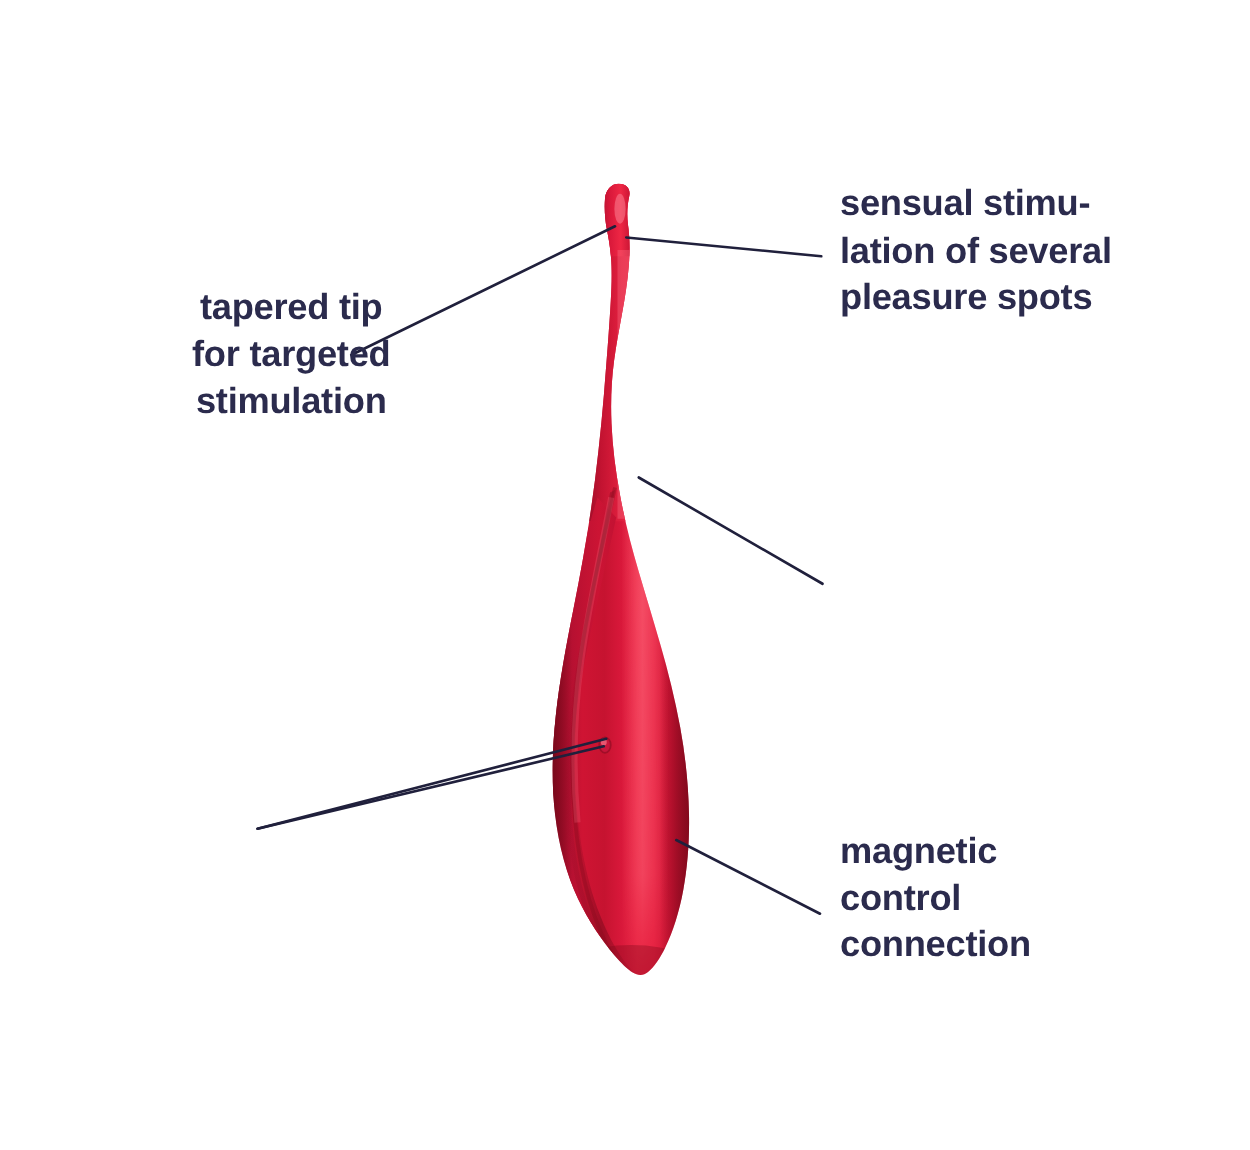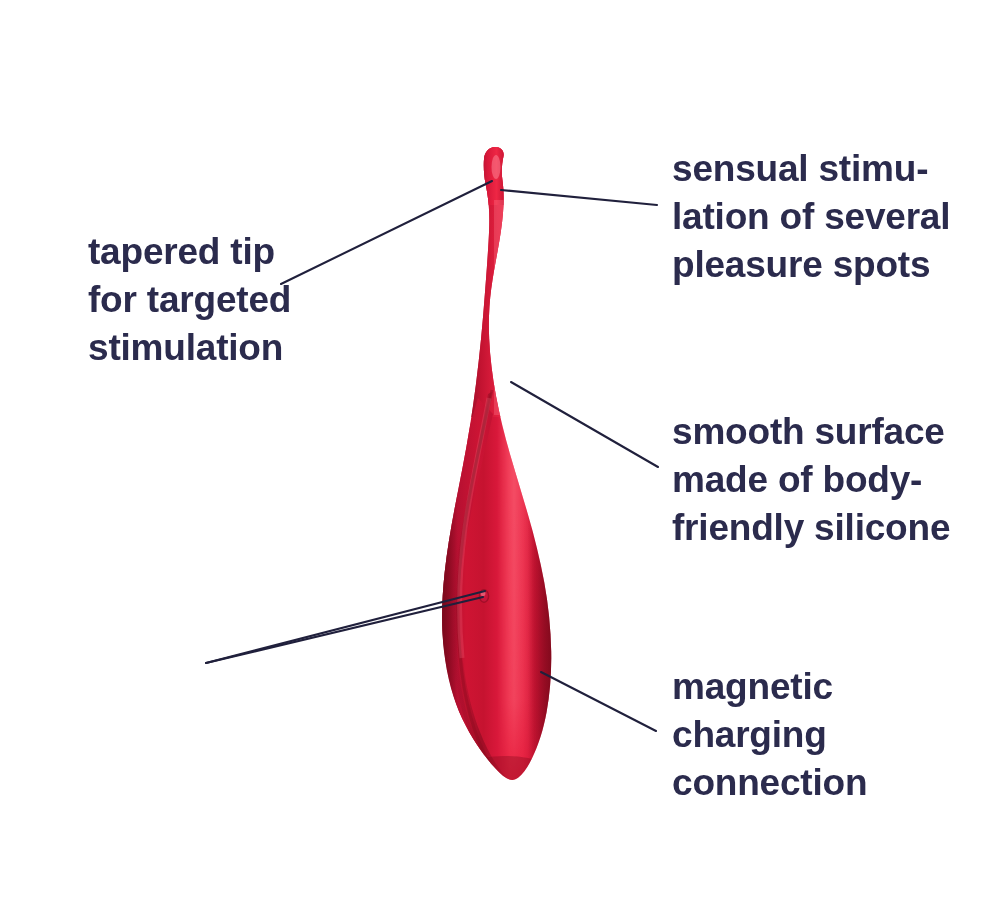--- a/index.html
+++ b/index.html
@@ -20,28 +20,28 @@
     position: absolute;
     left: 0;
     top: 0;
     width: 1000px;
     height: 920px;
   }
   .callout {
     position: absolute;
     color: #2b2b4d;
     font-family: "Liberation Sans", sans-serif;
-    font-size: 37px;
+    font-size: 29px;
     font-weight: 700;
     line-height: 1.30;
     letter-spacing: -0.2px;
     white-space: pre-line;
   }
   .callout-right { text-align: left; }
-  .callout-left  { text-align: left; }
+  .callout-left  { text-align: center; }
 
   #callout-tapered-tip       { left: 88px;  top: 228px; width: 290px; }
   #callout-control           { left: 88px;  top: 620px; width: 290px; }
   #callout-sensual           { left: 672px; top: 145px; width: 300px; }
   #callout-smooth-surface    { left: 672px; top: 408px; width: 300px; }
   #callout-magnetic          { left: 672px; top: 663px; width: 300px; }
 </style>
 </head>
 <body>
 
@@ -255,21 +255,18 @@
 
   <div class="callout callout-left" id="callout-tapered-tip">tapered tip
 for targeted
 stimulation</div>
 
 
   <div class="callout callout-right" id="callout-sensual">sensual stimu-
 lation of several
 pleasure spots</div>
 
-  <div class="callout callout-right" id="callout-smooth-surface">smooth surface
-made of body-
-friendly silicone</div>
 
   <div class="callout callout-right" id="callout-magnetic">magnetic
-charging
+control
 connection</div>
 
 </div>
 
 </body></html>

